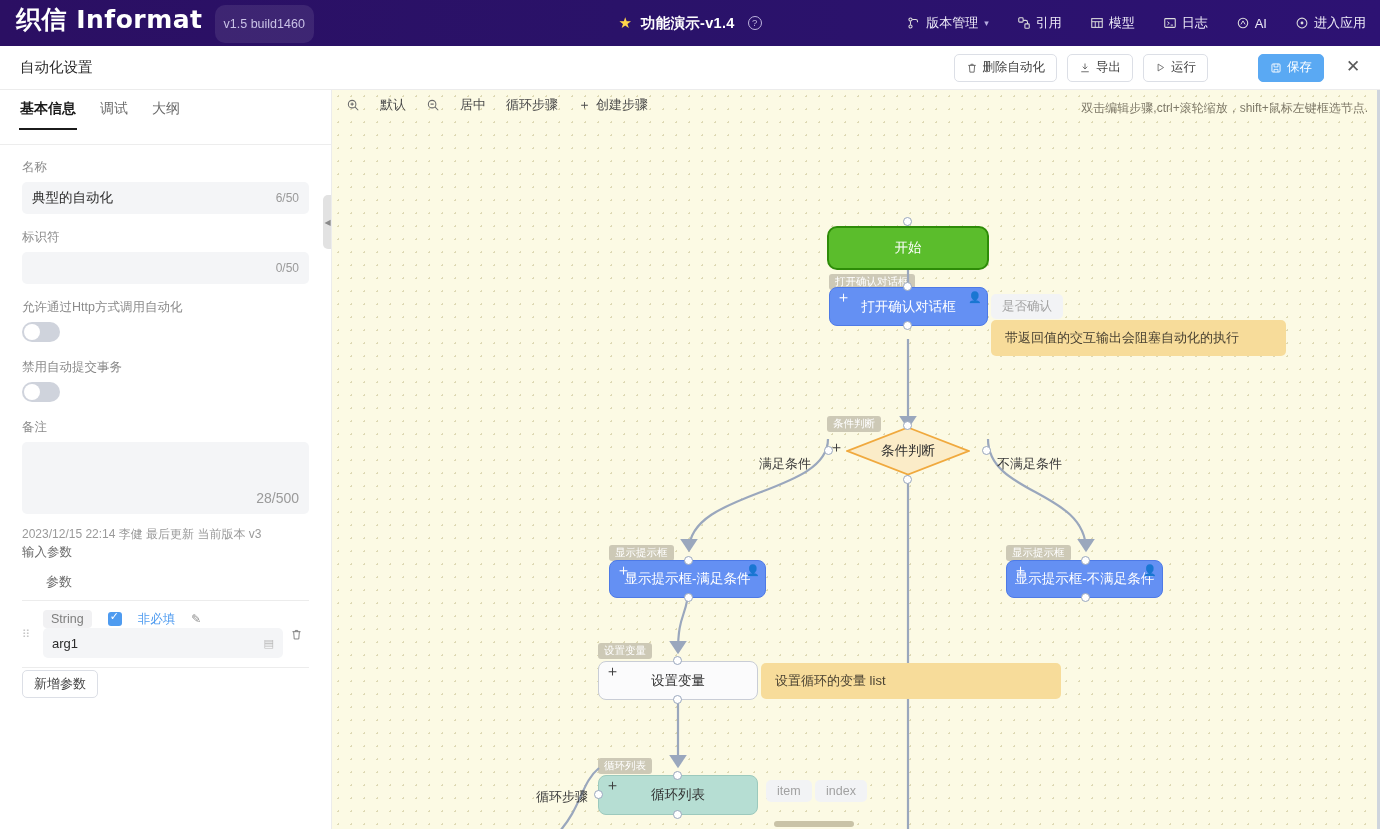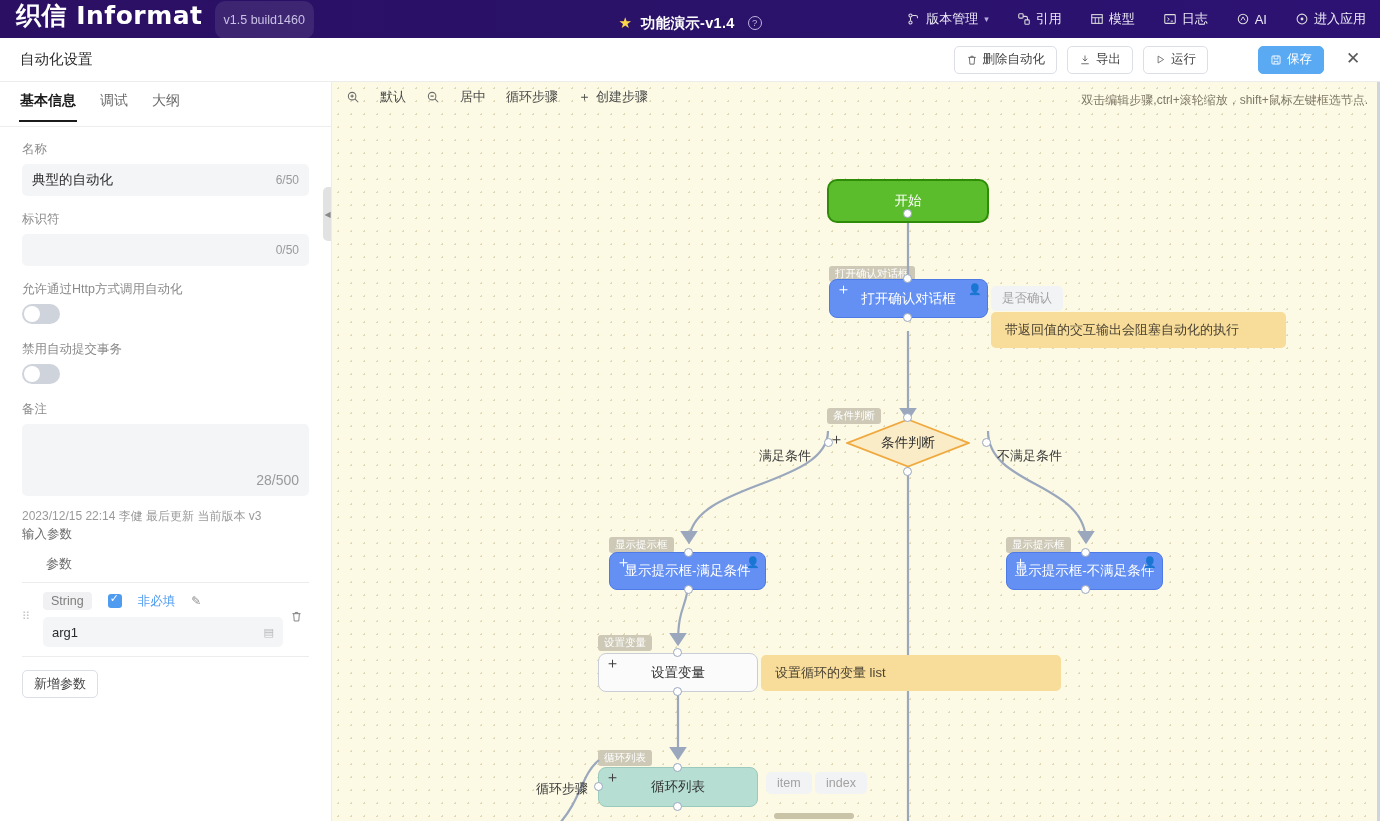--- a/index.html
+++ b/index.html
@@ -4,21 +4,21 @@
 <style>
   * { box-sizing: border-box; margin: 0; padding: 0; }
   html, body {
     width: 1380px; height: 829px;
     font-family: "Liberation Sans", "DejaVu Sans", sans-serif;
     overflow: hidden; background: #fff;
   }
 
   
   .topbar {
-    height: 38px; background: linear-gradient(90deg,#2b0f63 0%,#2a1269 45%,#2d1273 100%);
+    height: 46px; background: linear-gradient(90deg,#2b0f63 0%,#2a1269 45%,#2d1273 100%);
     display: flex; align-items: center; color: #fff; position: relative;
   }
   .brand { display: flex; align-items: baseline; padding-left: 16px; }
   .brand-logo {
     font-size: 25px; font-weight: 700; letter-spacing: .5px; color: #fff;
     font-family: "DejaVu Sans", sans-serif;
   }
   .brand-ver {
     margin-left: 12px; font-size: 12.5px; color: #c9c2e6;
     background: rgba(255,255,255,.09); padding: 12px 9px; border-radius: 10px;
@@ -62,21 +62,21 @@
   }
 
   
   .body { display: flex; height: 739px; }
 
   
   .left {
     width: 332px; border-right: 1px solid #ececec; background: #fff;
     position: relative; overflow: hidden;
   }
-  .tabs { display: flex; gap: 24px; padding: 10px 20px 5px 20px; border-bottom: 1px solid #ededed;
+  .tabs { display: flex; gap: 24px; padding: 10px 20px 15px 20px; border-bottom: 1px solid #ededed;
           position: relative; }
   .tab { font-size: 14px; color: #6b6b6b; padding-bottom: 11px; cursor: pointer; position: relative; }
   .tab.active { color: #1b1b1b; font-weight: 700; }
   .tab.active::after {
     content: ""; position: absolute; left: -1px; right: -1px; bottom: -1px; height: 2px; background: #1b1b1b;
   }
   .form { padding: 14px 22px 0 22px; }
   .fl { font-size: 12.5px; color: #8a8a8a; margin-bottom: 6px; }
   .fld {
     background: #f4f5f7; border-radius: 5px; height: 32px; display: flex; align-items: center;
@@ -101,34 +101,34 @@
   .meta { font-size: 12px; color: #9a9a9a; line-height: 17px; margin-bottom: 1px; }
   .sec-title { font-size: 12.5px; color: #6b6b6b; margin-bottom: 12px; }
   .param-head { font-size: 13px; color: #6b6b6b; padding-left: 24px; padding-bottom: 9px;
                 border-bottom: 1px solid #ececec; }
   .param-row { display: flex; align-items: flex-start; padding: 9px 0 9px 0;
                border-bottom: 1px solid #ececec; }
   .grip { width: 10px; padding-top: 22px; color: #c6c6c6; font-size: 11px; letter-spacing: 1px;
           line-height: 5px; cursor: grab; }
   .grip i { display: block; font-style: normal; }
   .param-main { flex: 1; padding-left: 11px; }
-  .param-top { display: flex; align-items: center; gap: 16px; margin-bottom: 7px; }
+  .param-top { display: flex; align-items: center; gap: 16px; }
   .chip { background: #f1f1f3; border-radius: 4px; padding: 2px 8px; font-size: 12.5px; color: #7d7d7d; }
   .cbx { width: 14px; height: 14px; border-radius: 3px; background: #4e9bf0; position: relative; cursor: pointer; }
   .cbx::after { content: "✓"; position: absolute; left: 2px; top: -2px; font-size: 11px; color: #fff; }
   .cbx-label { font-size: 12.5px; color: #4e9bf0; cursor: pointer; }
   .pen { font-size: 12px; color: #8b8b8b; cursor: pointer; }
   .param-input {
     background: #f4f5f7; border-radius: 5px; height: 30px; display: flex; align-items: center;
     padding: 0 9px; font-size: 13px; color: #2b2b2b; cursor: text;
   }
   .param-input .doc { margin-left: auto; font-size: 11px; color: #b9b9b9; }
   .trash { width: 26px; padding-top: 18px; text-align: center; font-size: 13px; color: #8b8b8b; cursor: pointer; }
   .addbtn {
-    margin-top: 13px; height: 28px; border: 1px solid #dcdfe6; border-radius: 5px; background: #fff;
+    margin-top: 2px; height: 28px; border: 1px solid #dcdfe6; border-radius: 5px; background: #fff;
     font-size: 13px; color: #434343; display: inline-flex; align-items: center; padding: 0 11px; cursor: pointer;
   }
   .panel-handle {
     position: absolute; right: -1px; top: 105px; width: 9px; height: 54px;
     background: #e2e2e2; border-radius: 5px 0 0 5px; display: flex; align-items: center;
     justify-content: center; cursor: pointer;
   }
   .panel-handle span { font-size: 8px; color: #8a8a8a; }
 
   
@@ -145,21 +145,21 @@
   .ct-item { display: flex; align-items: center; gap: 5px; cursor: pointer; white-space: nowrap; }
   .hint { position: absolute; right: 12px; top: 10px; font-size: 12px; color: #7d7867; z-index: 5; }
 
   svg.edges { position: absolute; left: 0; top: 0; width: 100%; height: 100%; z-index: 1; }
 
   .node { position: absolute; z-index: 3; }
   .nbox {
     border-radius: 8px; display: flex; align-items: center; justify-content: center;
     font-size: 13.5px; position: relative;
   }
-  .n-start { background: #5bbd2c; border: 2px solid #2e8c08; color: #fff; font-weight: 500; border-radius: 10px; }
+  .n-start { background: #5bbd2c; border: 2px solid #2e8c08; color: #fff; font-weight: 500; border-radius: 10px; margin-top: 39px; }
   .n-blue  { background: #6490f3; border: 1px solid #4e7ae6; color: #fff; }
   .n-white { background: #fbfbfc; border: 1px solid #c9cdd6; color: #333; }
   .n-teal  { background: #b6ded3; border: 1px solid #9cc9bd; color: #333; }
   .plus { position: absolute; left: 6px; top: 2px; font-size: 15px; color: #fff; line-height: 13px; cursor: pointer; }
   .n-white .plus, .n-teal .plus { color: #3c3c3c; }
   .person { position: absolute; right: 5px; top: 3px; font-size: 11px; color: #fff; }
   .tag {
     position: absolute; background: #cdc9b6; color: #fff; font-size: 10.5px;
     padding: 1px 6px; border-radius: 3px; white-space: nowrap;
   }

